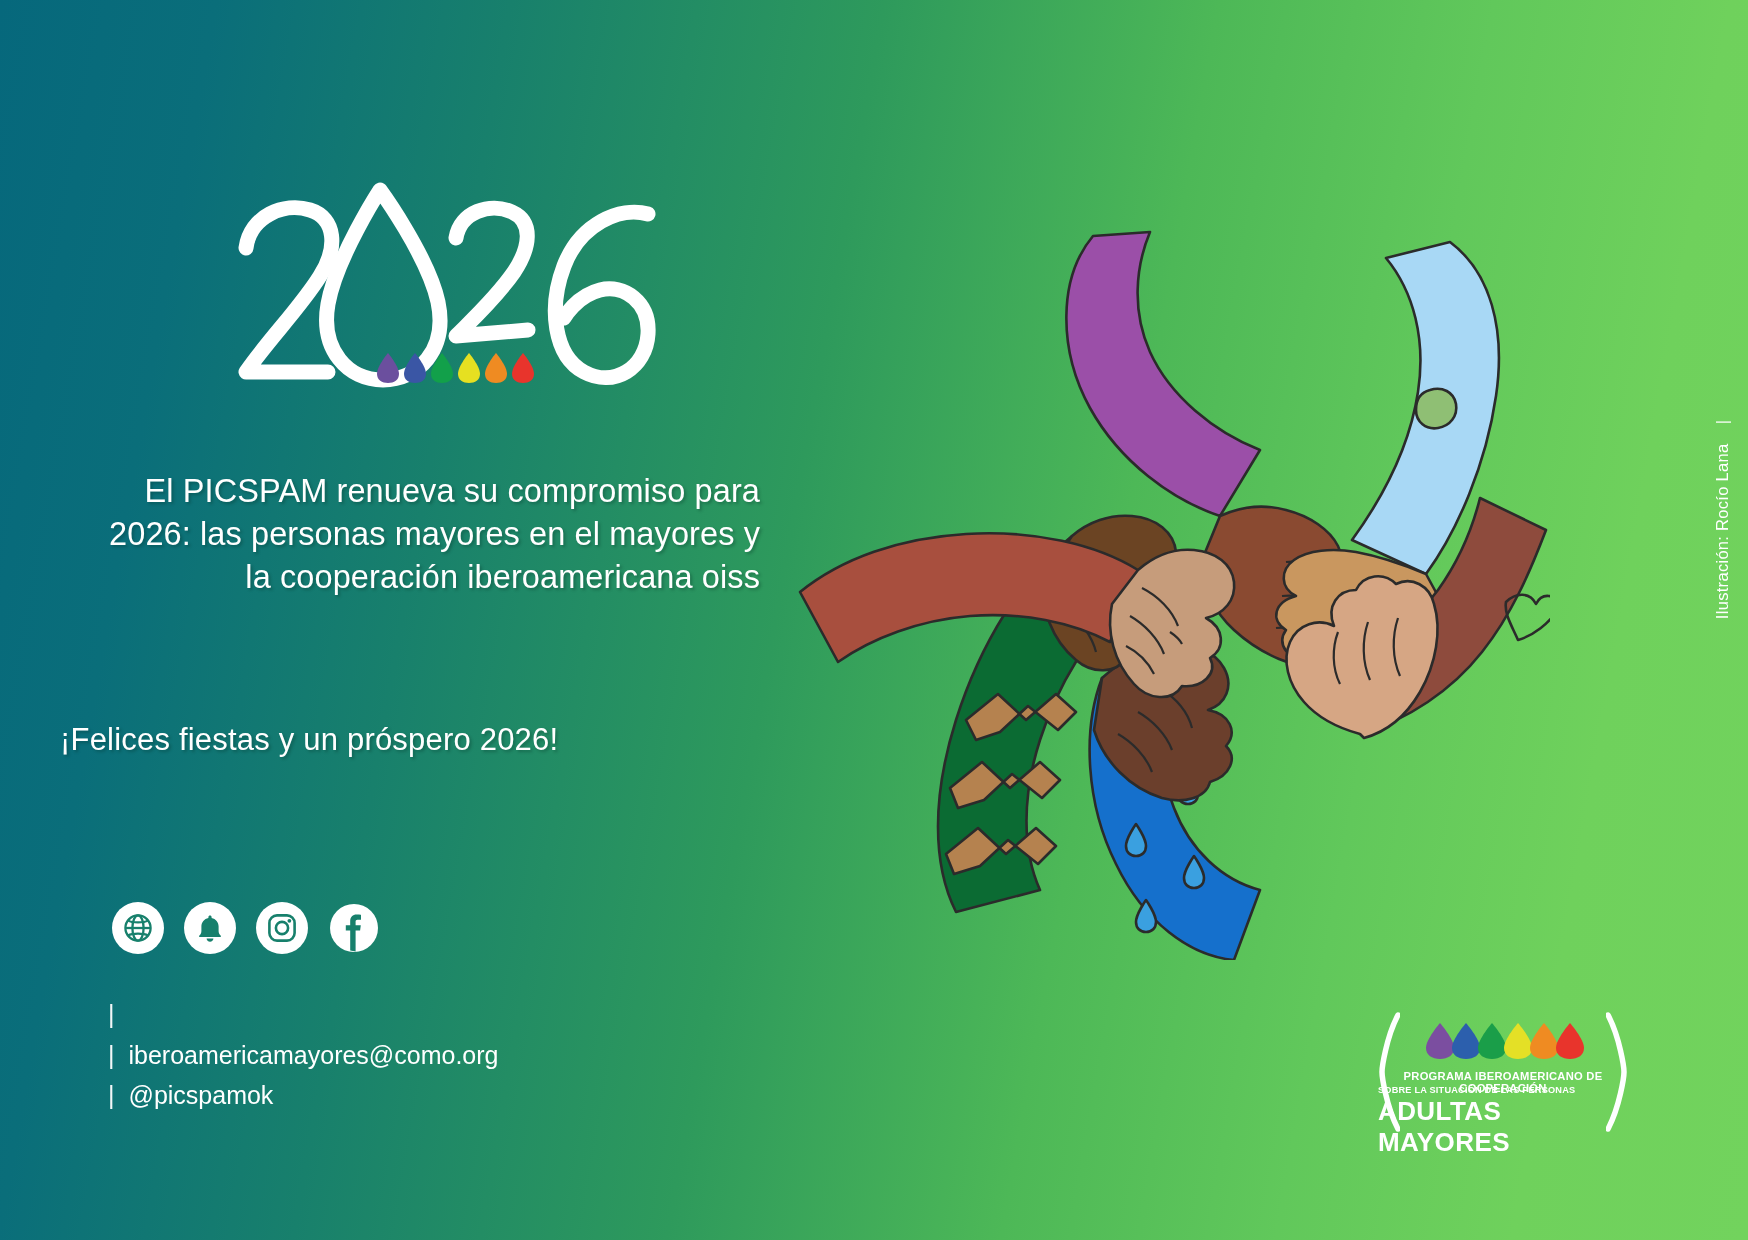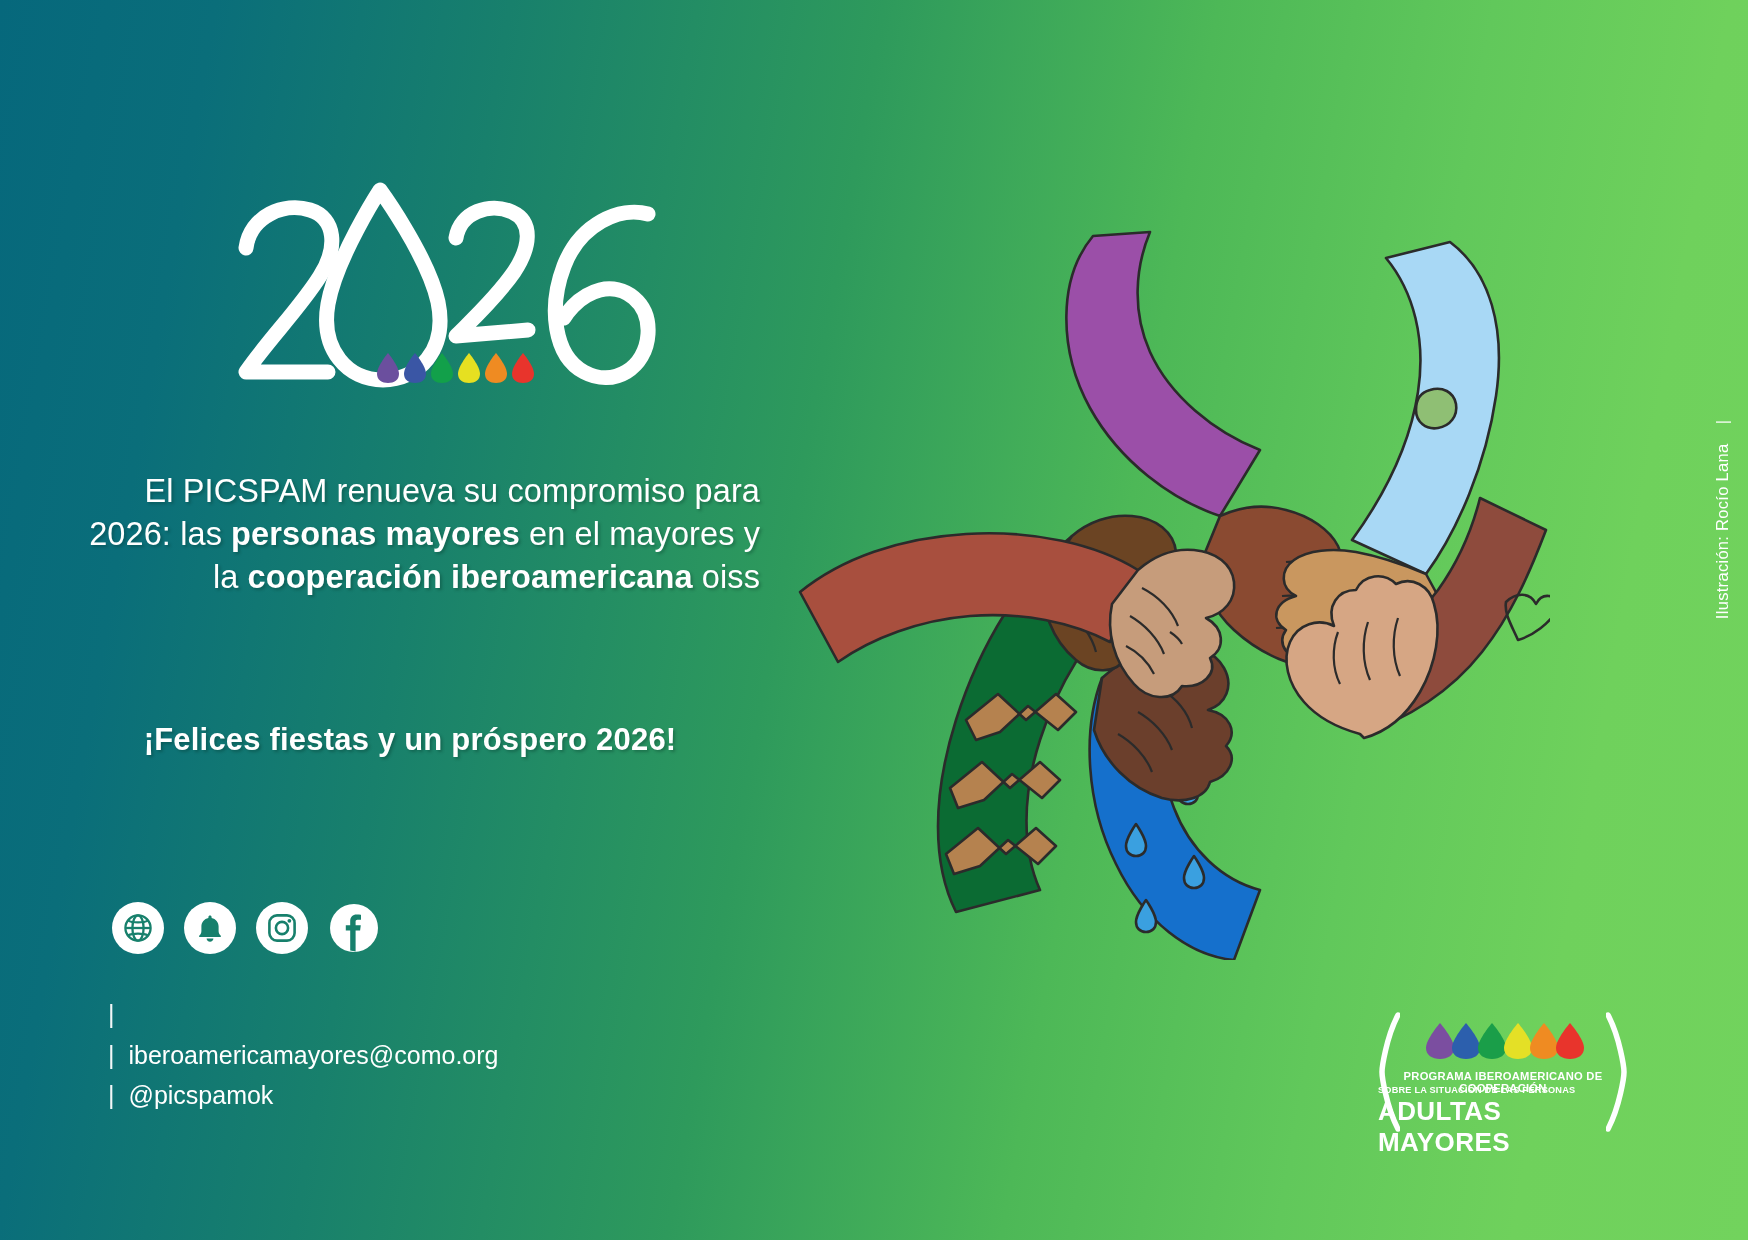--- a/index.html
+++ b/index.html
@@ -21,24 +21,24 @@
   #drops-row .drop{width:26px;height:32px;}
 
   
   #message{
     position:absolute;left:60px;top:470px;width:700px;
     text-align:right;color:#ffffff;
     font-size:32.5px;line-height:1.32;
     letter-spacing:.1px;
     text-shadow:2px 2px 3px rgba(0,40,30,.30);
   }
-  #message b{font-weight:700;margin-top:22px;}
+  #message b{font-weight:400;margin-top:22px;}
   #greeting{
     position:absolute;left:60px;top:722px;width:700px;
-    text-align:center;color:#ffffff;font-weight:700;
+    text-align:left;color:#ffffff;font-weight:400;
     font-size:31px;letter-spacing:.2px;
     text-shadow:2px 2px 3px rgba(0,40,30,.30);
   }
 
   
   #socials{position:absolute;left:112px;top:902px;display:flex;gap:20px;align-items:center;}
   .social{width:52px;height:52px;border-radius:50%;background:#ffffff;
           display:flex;align-items:center;justify-content:center;}
   .social.bare{background:transparent;}
   .social svg{display:block;}

